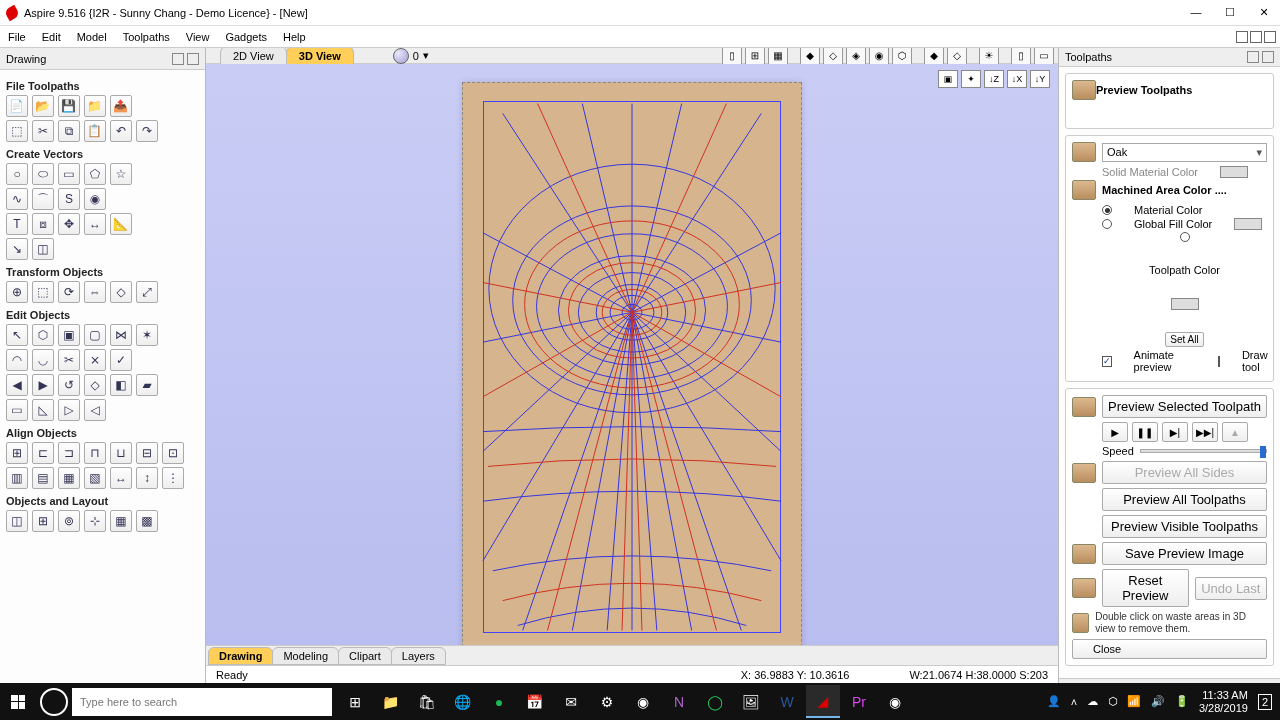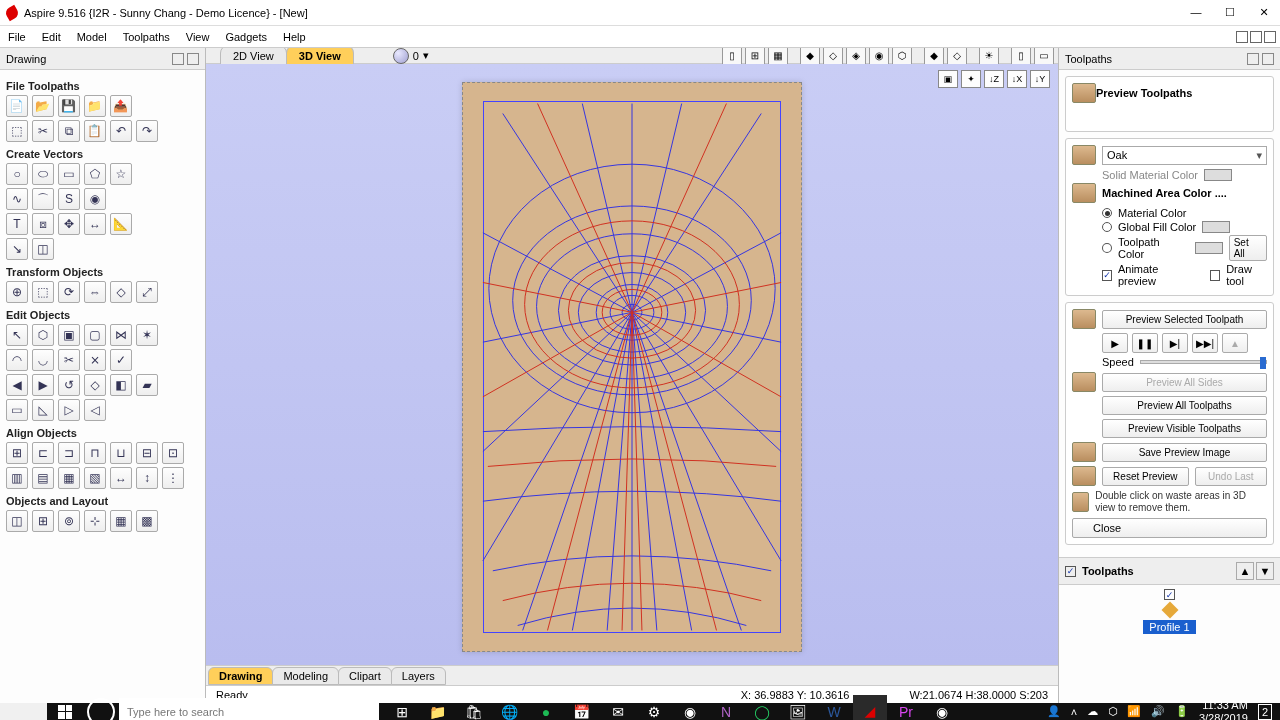--- a/index.html
+++ b/index.html
@@ -46,44 +46,44 @@
 .rightpanel { width: 222px; background: #fdfdfd; border-left: 1px solid #bbb; display: flex; flex-direction: column; }
 .rpheader { height: 22px; background: #eee; border-bottom: 1px solid #ccc; padding: 3px 6px; display: flex; justify-content: space-between; align-items: center; }
 .rpheader .icos { display:flex; gap:3px;}
 .rpheader .ico { width:12px;height:12px;border:1px solid #888;}
 .rpbody { padding: 6px; }
 .rpbox { border: 1px solid #ccc; border-radius: 3px; padding: 6px; margin-bottom: 6px; background: #fff; }
 .rptitle { display: flex; align-items: center; gap: 0; margin-bottom: 22px; }
 .mati { width: 24px; height: 20px; background: linear-gradient(#ddb98f,#b98e5f); border: 1px solid #886; border-radius: 2px; }
 .selectbox { border: 1px solid #aaa; background: #fff; padding: 2px 4px; display: flex; justify-content: space-between; align-items: center; cursor: pointer; }
 .selectbox::after { content: "▾"; color: #555; }
-.rline { display: flex; align-items: center; gap: 6px; margin: 2px 0; font-size: 10.5px; }
+.rline { display: flex; align-items: center; gap: 22px; margin: 2px 0; font-size: 10.5px; }
 .radio { width: 10px; height: 10px; border-radius: 50%; border: 1px solid #555; display: inline-flex; align-items:center; justify-content:center; }
 .radio.on::after { content: ""; width: 5px; height: 5px; border-radius: 50%; background: #333; }
 .swatch { width: 28px; height: 12px; border: 1px solid #888; background: #ddd; }
 .smbtn { border: 1px solid #aaa; background: linear-gradient(#fff,#eee); padding: 1px 4px; cursor: pointer; font-size: 10px; border-radius: 2px; }
 .chk { width: 11px; height: 11px; border: 1px solid #555; display: inline-flex; align-items:center; justify-content:center; font-size: 9px; }
 .chk.on::after { content: "✓"; color: #13a; }
 .btnbar { display: flex; gap: 4px; margin: 3px 0; }
 .iconbtn { width: 26px; height: 20px; border: 1px solid #aaa; background: linear-gradient(#fff,#eee); border-radius: 2px; display:flex;align-items:center;justify-content:center;cursor:pointer; font-size:10px;}
-.longbtn { flex: 1; border: 1px solid #aaa; background: linear-gradient(#fff,#eee); padding: 3px; text-align: center; cursor: pointer; border-radius: 2px; font-size: 10px; }
+.longbtn { flex: 1; border: 1px solid #aaa; background: linear-gradient(#fff,#eee); padding: 3px; text-align: center; cursor: pointer; border-radius: 2px; font-size: 13px; }
 .rrow { display: flex; align-items: center; gap: 6px; margin-bottom: 4px; }
 .slider { flex: 1; height: 4px; background: #ddd; border: 1px solid #aaa; position: relative; }
 .slider-thumb { position: absolute; right: 0; top: -4px; width: 6px; height: 12px; background: #2a6bd0; }
 .hint { font-size: 10px; color: #333; line-height: 1.2; }
 .closebtn { display: block; margin-left: auto; border: 1px solid #aaa; background: linear-gradient(#fff,#eee); padding: 3px 20px; cursor: pointer; border-radius: 2px; }
 .tpheader { display: flex; align-items: center; padding: 4px 6px; border-top: 1px solid #ccc; border-bottom: 1px solid #ccc; background: #eee; }
 .tpheader .hchk { margin-right: 6px; }
 .tpheader .label { font-weight: bold; flex: 1; }
 .tpheader .arrowbtn { width: 18px; height: 18px; border: 1px solid #aaa; margin-left: 2px; display:flex;align-items:center;justify-content:center;}
 .tplist { padding: 4px 8px; }
 .tpitem { display: flex; align-items: center; gap: 4px; flex-direction: column; }
 .tpitem .name { background: #1a5fce; color: #fff; padding: 1px 6px; }
 .diamond { width: 12px; height: 12px; background: #e6a93a; transform: rotate(45deg); }
-.taskbar { height: 17px; background: #111; display: flex; align-items: center; margin-left: 47px; }
+.taskbar { height: 37px; background: #111; display: flex; align-items: center; }
 .startbtn { width: 36px; height: 33px; display: flex; align-items: center; justify-content: center; }
 .winlogo { width:14px;height:14px;display:grid;grid-template-columns:1fr 1fr;grid-template-rows:1fr 1fr;gap:1px;}
 .winlogo div{background:#fff;}
 .searchbox { width: 260px; height: 28px; background: #fff; display: flex; align-items: center; padding: 0 8px; gap: 8px; color: #777; }
 .cortana { width: 28px; height: 28px; border: 2px solid #fff; border-radius: 50%; margin: 0 4px; }
 .taskicons { display: flex; align-items: center; gap: 2px; margin-left: 6px; }
 .ticon { width: 34px; height: 33px; display: flex; align-items: center; justify-content: center; color: #fff; font-size: 14px; cursor: pointer; }
 .ticon.active { border-bottom: 2px solid #76b9ed; background: #2a2a2a; }
 .tspacer { flex: 1; }
 .tray { display: flex; align-items: center; gap: 10px; color: #fff; padding: 0 8px; font-size: 10px; }
@@ -389,21 +389,21 @@
         </div>
         <div class="rline" style="margin-left:30px;">
             <span class="radio on"></span>
             <span>Material Color</span>
           </div>
         <div class="rline" style="margin-left:30px;">
             <span class="radio"></span>
             <span>Global Fill Color</span>
             <div class="swatch"></div>
           </div>
-        <div class="rline" style="margin-left:30px;">
+        <div class="rline" style="margin-left:30px;flex-direction:column;">
             <span class="radio"></span>
             <span>Toolpath Color</span>
             <div class="swatch"></div>
             <span class="smbtn">Set All</span>
           </div>
         <div class="rline" style="margin-left:30px;">
           <span class="chk on"></span>
             <span>Animate preview</span>
           <span style="width:10px"></span>
           <span class="chk"></span>

